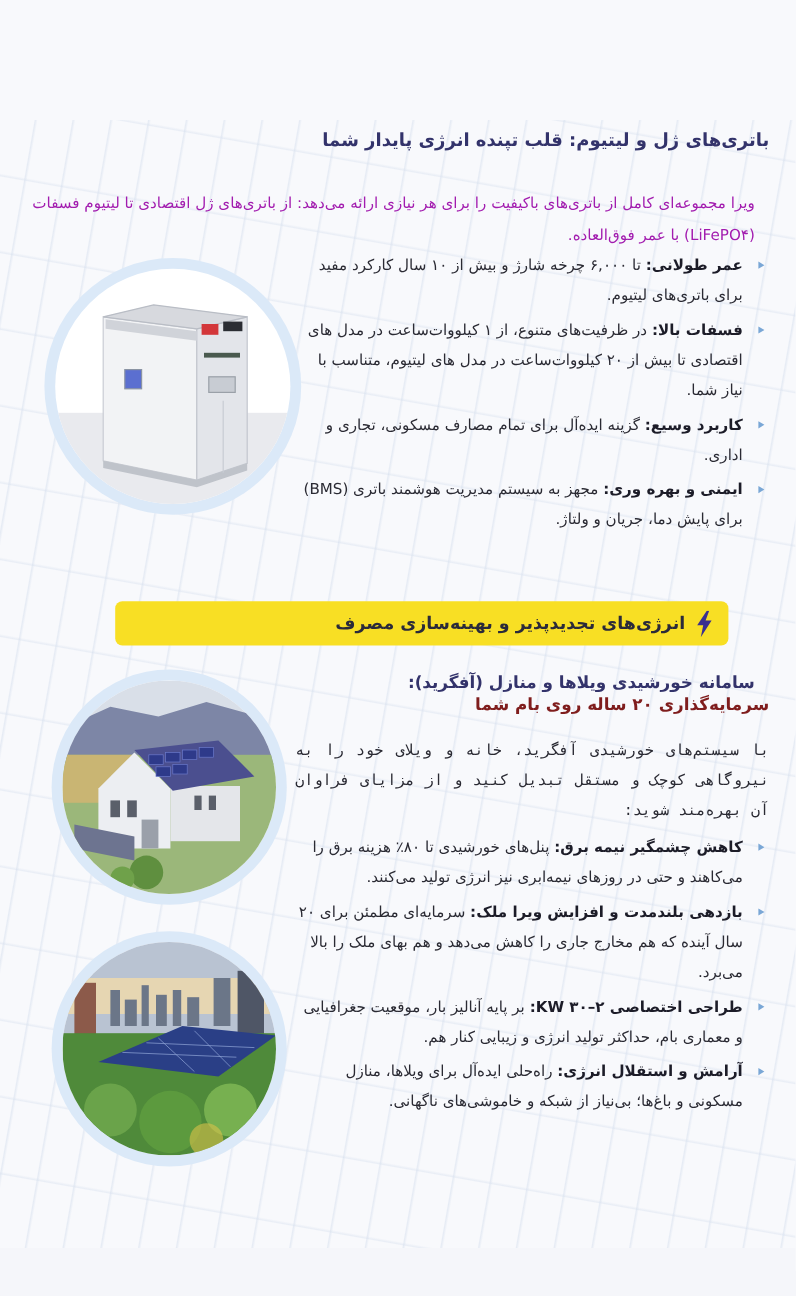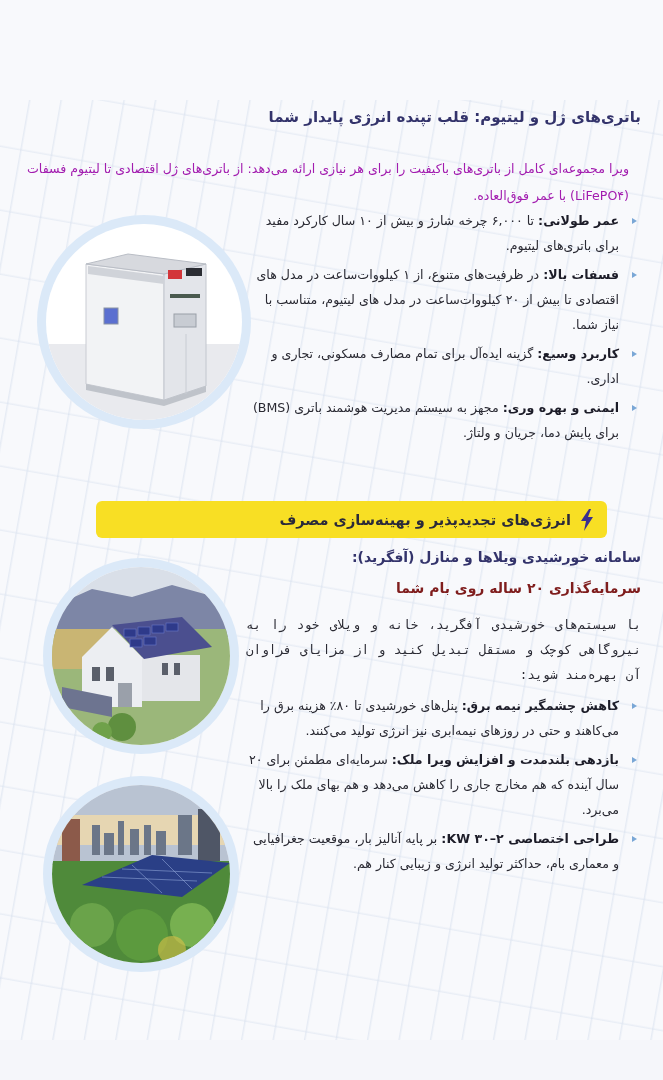--- a/index.html
+++ b/index.html
@@ -63,21 +63,21 @@
     position: absolute; left: 62px; top: 501px; width: 511px; height: 37px;
     background: #f8df24; border-radius: 6px;
     display: flex; align-items: center; justify-content: flex-start;
     padding-right: 12px; box-sizing: border-box; margin-left: 34px;
   }
   .banner .bolt { width: 16px; height: 22px; margin-left: 8px; }
   .banner-text { font-size: 14.5px; font-weight: bold; color: #2a2a3a; }
 
   .sub-title {
     position: absolute; right: 22px; top: 549px;
-    font-size: 14px; font-weight: bold; color: #33336b; margin: 0; white-space: nowrap;
+    font-size: 14px; font-weight: bold; color: #33336b; margin: 12px; white-space: nowrap;
   }
   .sub-title2 {
     position: absolute; right: 22px; top: 580px;
     font-size: 14px; font-weight: bold; color: #7f1d1d; margin: 0; white-space: nowrap;
   }
   .intro2 {
     position: absolute; right: 22px; top: 614px; width: 395px;
     font-size: 12.6px; line-height: 25px; margin: 0; text-align: justify; font-family: Liberation Mono, monospace;
   }
 </style>
@@ -213,15 +213,19 @@
       <b>کاهش چشمگیر نیمه برق:</b><span> پنل‌های خورشیدی تا ۸۰٪ هزینه برق را می‌کاهند و حتی در روزهای نیمه‌ابری نیز انرژی تولید می‌کنند.</span>
     </li>
     <li>
       <span class="arrow"></span>
       <b>بازدهی بلندمدت و افزایش ویرا ملک:</b><span> سرمایه‌ای مطمئن برای ۲۰ سال آینده که هم مخارج جاری را کاهش می‌دهد و هم بهای ملک را بالا می‌برد.</span>
     </li>
     <li>
       <span class="arrow"></span>
       <b>طراحی اختصاصی KW ۳۰–۲:</b><span> بر پایه آنالیز بار، موقعیت جغرافیایی و معماری بام، حداکثر تولید انرژی و زیبایی کنار هم.</span>
     </li>
+    <li>
+      <span class="arrow"></span>
+      <b>آرامش و استقلال انرژی:</b><span> راه‌حلی ایده‌آل برای ویلاها، منازل مسکونی و باغ‌ها؛ بی‌نیاز از شبکه و خاموشی‌های ناگهانی.</span>
+    </li>
   </ul>
 
 </div>
 
 </body></html>

